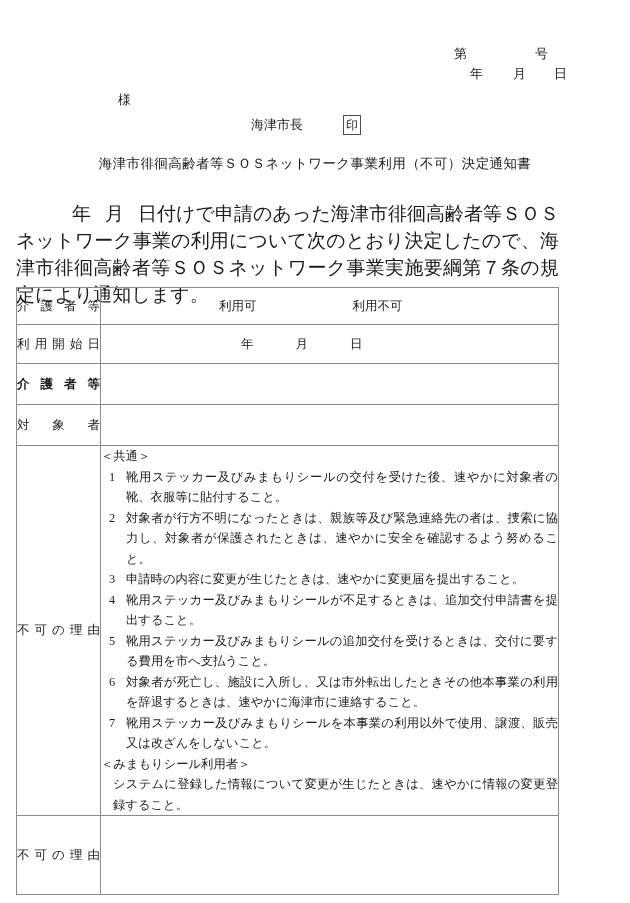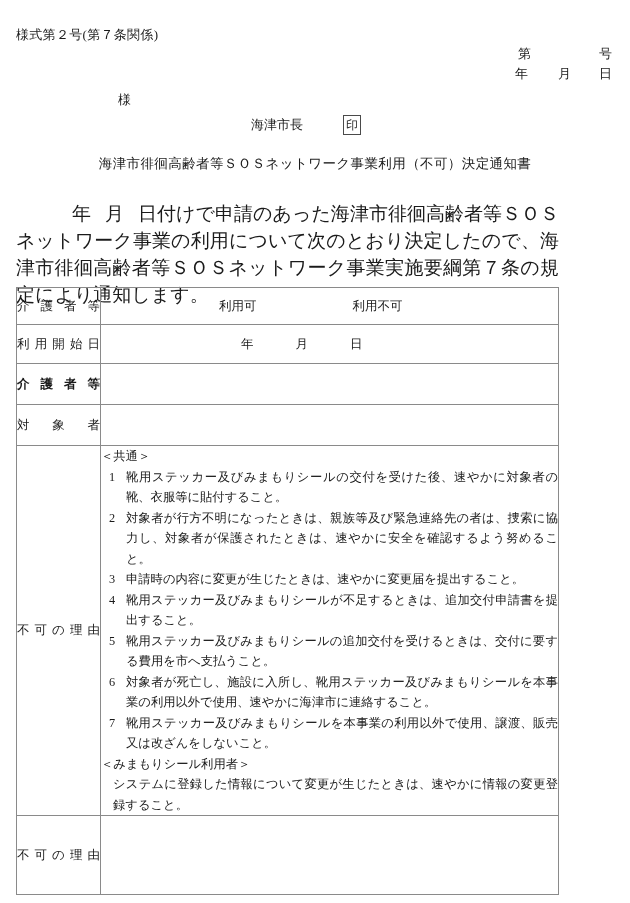--- a/index.html
+++ b/index.html
@@ -33,21 +33,21 @@
     font-size: 13px;
     letter-spacing: 0.3px;
     white-space: nowrap;
   }
 
   .doc-meta {
     position: absolute;
     right: 18px;
     top: 44px;
     width: 190px;
-    text-align: right;
+    text-align: left;
     font-size: 13px;
   }
   .meta-line {
     display: block;
     white-space: nowrap;
     line-height: 20px;
     height: 20px;
   }
   .meta-line .sp {
     display: inline-block;
@@ -207,21 +207,20 @@
     padding-left: 12px;
     text-align: justify;
     text-justify: inter-ideograph;
   }
 </style>
 </head>
 <body>
 
 <div class="page">
 
-  <div class="form-no">様式第２号(第７条関係)</div>
 
   <div class="doc-meta">
     <span class="meta-line">
       <span class="sp" style="width:32px;"></span><span>第</span><span class="sp" style="width:68px;"></span><span>号</span>
     </span>
     <span class="meta-line">
       <span class="sp" style="width:48px;"></span><span>年</span><span class="sp" style="width:30px;"></span><span>月</span><span class="sp" style="width:28px;"></span><span>日</span>
     </span>
   </div>
 
@@ -287,21 +286,21 @@
           <span class="j">不可の理由</span>
         </td>
         <td class="cond-cell">
           <div class="cond-head">＜共通＞</div>
           <ol class="cond-list">
             <li><span class="num">1</span><span>靴用ステッカー及びみまもりシールの交付を受けた後、速やかに対象者の靴、衣服等に貼付すること。</span></li>
             <li><span class="num">2</span><span>対象者が行方不明になったときは、親族等及び緊急連絡先の者は、捜索に協力し、対象者が保護されたときは、速やかに安全を確認するよう努めること。</span></li>
             <li><span class="num">3</span><span>申請時の内容に変更が生じたときは、速やかに変更届を提出すること。</span></li>
             <li><span class="num">4</span><span>靴用ステッカー及びみまもりシールが不足するときは、追加交付申請書を提出すること。</span></li>
             <li><span class="num">5</span><span>靴用ステッカー及びみまもりシールの追加交付を受けるときは、交付に要する費用を市へ支払うこと。</span></li>
-            <li><span class="num">6</span><span>対象者が死亡し、施設に入所し、靴用ステッカー及びみまもりシールを本事業の利用以外で使用、速やかに海津市に連絡すること。</span></li>
+            <li><span class="num">6</span><span>対象者が死亡し、施設に入所し、又は市外転出したときその他本事業の利用を辞退するときは、速やかに海津市に連絡すること。</span></li>
             <li><span class="num">7</span><span>靴用ステッカー及びみまもりシールを本事業の利用以外で使用、譲渡、販売又は改ざんをしないこと。</span></li>
           </ol>
           <div class="cond-head">＜みまもりシール利用者＞</div>
           <div class="cond-sub">システムに登録した情報について変更が生じたときは、速やかに情報の変更登録すること。</div>
         </td>
       </tr>
 
       <tr class="row-reason">
         <td class="lbl">
           <span class="j">不可の理由</span>

